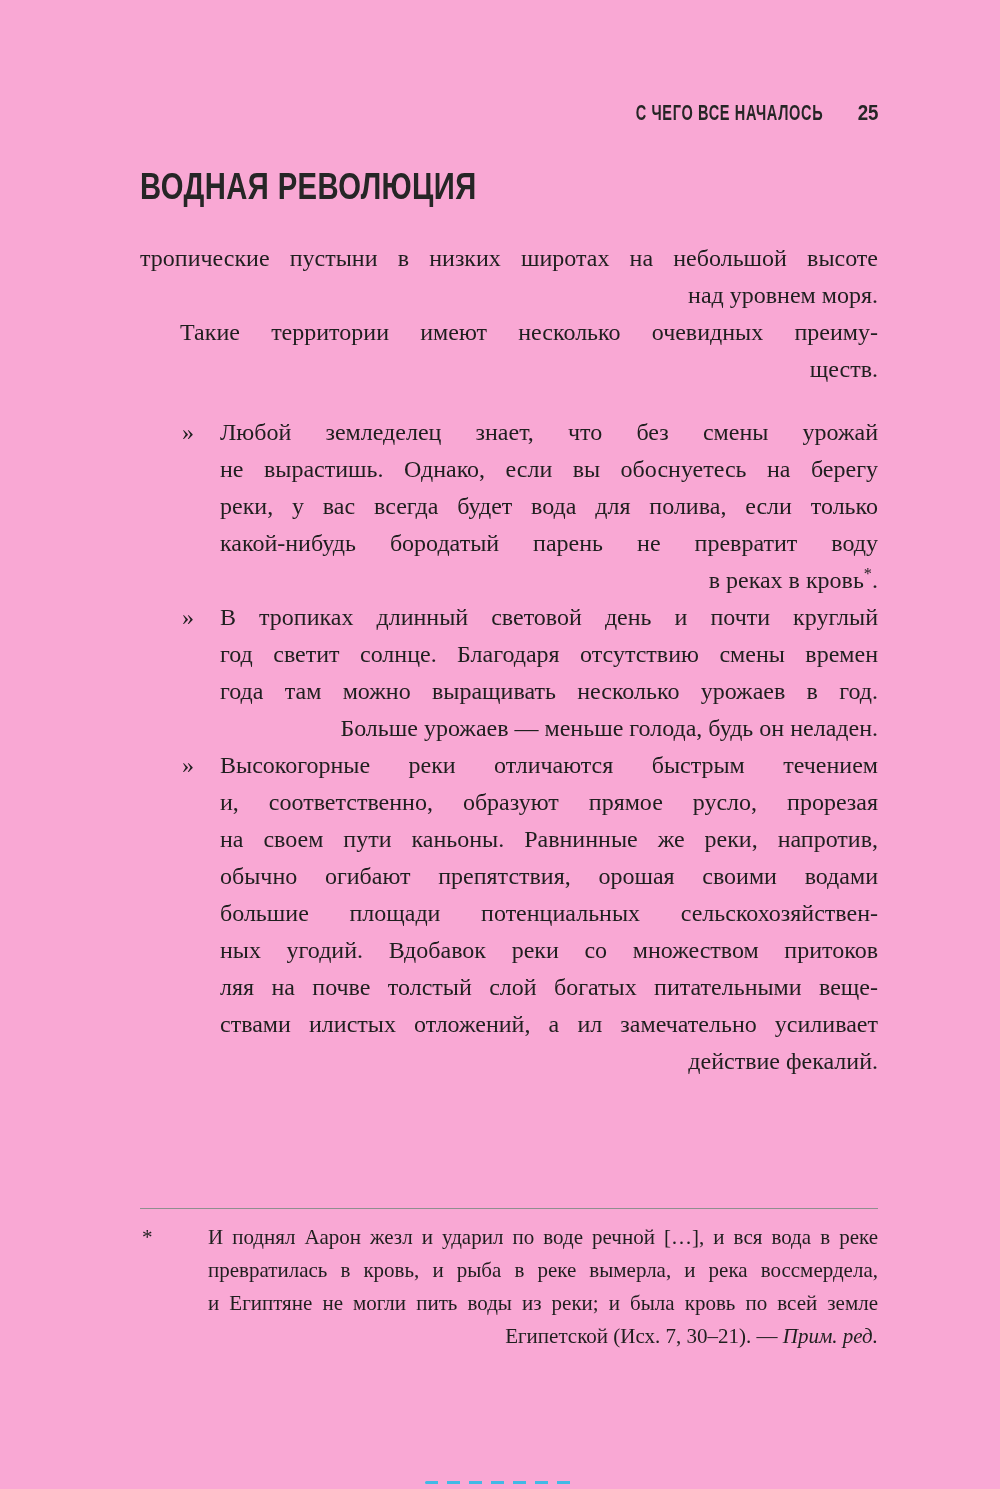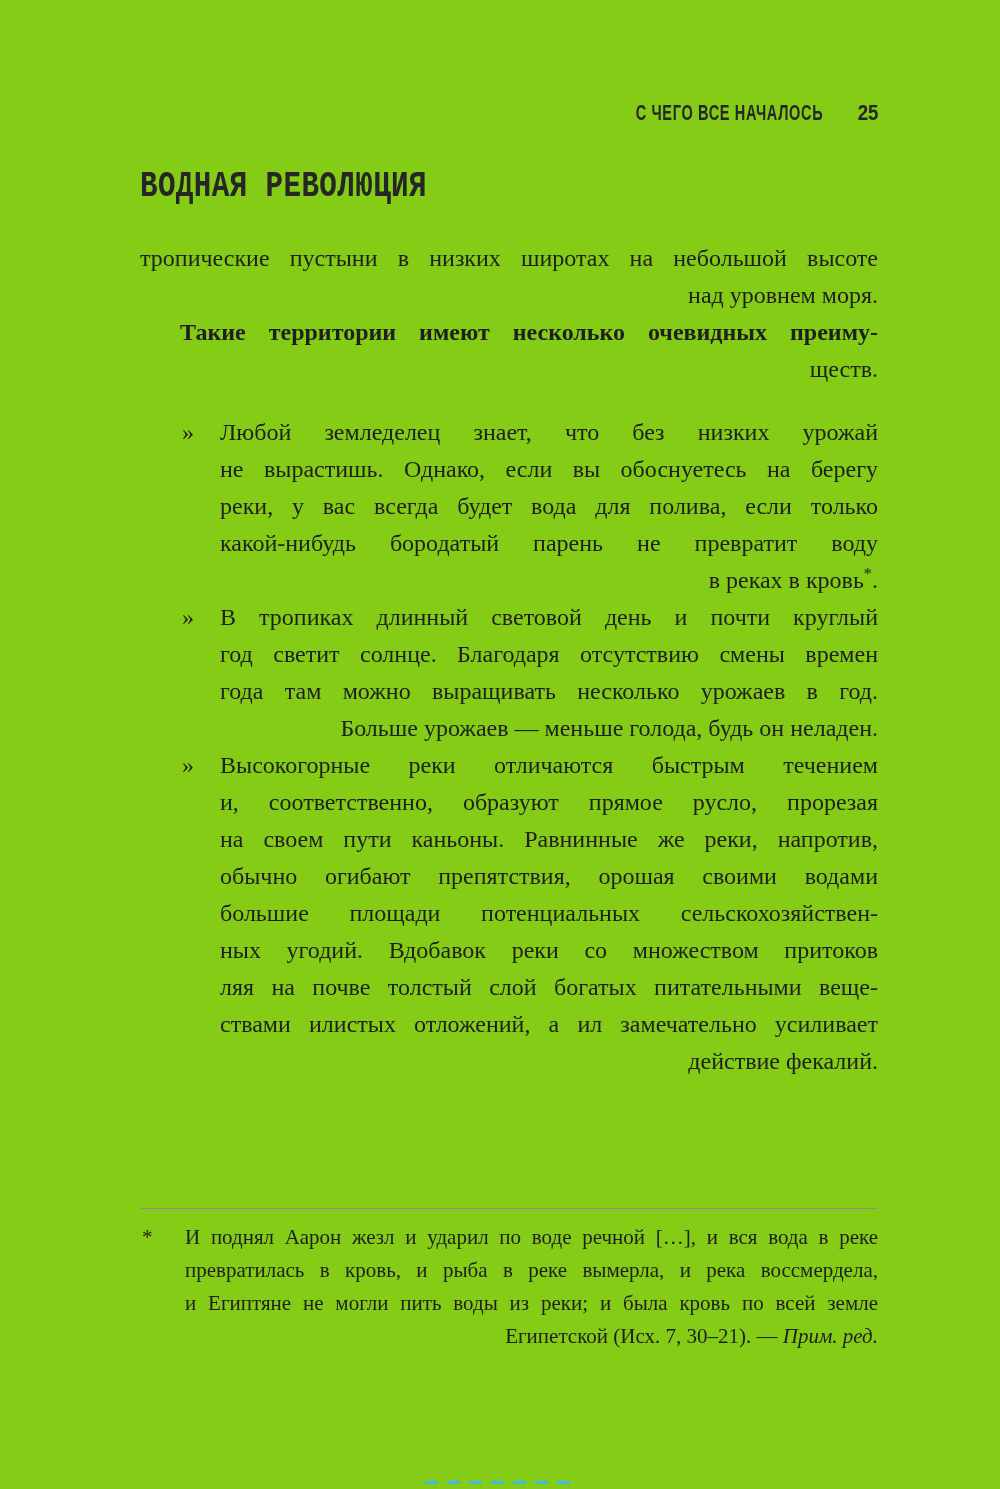--- a/index.html
+++ b/index.html
@@ -1,50 +1,50 @@
 <!DOCTYPE html>
 <html><head>
 <meta charset="utf-8">
 <style>
   html,body { margin:0; padding:0; background:#ffffff; }
   .page {
-    position:relative; width:1000px; height:1489px; background:#84cc16;
+    position:relative; width:1000px; height:1489px; background:#f9a8d4;
     font-family:"Liberation Serif", serif; color:#1f1f1f; overflow:hidden;
   }
   
   .running-head { position:absolute; top:100px; left:0; right:0; height:26px;
     font-family:"Liberation Sans", sans-serif; font-weight:bold; color:#262626; }
   .rh-title { position:absolute; right:177px; top:0; font-size:22px; letter-spacing:1px;
     display:inline-block; transform:scaleX(0.66); transform-origin:100% 50%; white-space:nowrap; }
   .rh-num { position:absolute; right:122px; top:0; font-size:22px;
     display:inline-block; transform:scaleX(0.85); transform-origin:100% 50%; }
   
   h1 { position:absolute; top:168px; left:140px; margin:0; padding:0;
-    font-family:Liberation Mono, monospace; font-weight:bold; font-size:37px;
+    font-family:Liberation Sans, sans-serif; font-weight:bold; font-size:37px;
     color:#262626; line-height:1; white-space:nowrap; }
   h1 .condensed { display:inline-block; transform:scaleX(0.79); transform-origin:0 50%; letter-spacing:0.5px; }
   
   .body-col { position:absolute; top:240px; left:140px; width:738px;
     font-size:24px; line-height:37px; }
   .tline { text-align:justify; text-align-last:justify; white-space:normal; }
   .tline.last { text-align:right; text-align-last:auto; }
-  .tline.indent { text-indent:40px;font-weight:bold; }
+  .tline.indent { text-indent:40px; }
   sup.fnref { font-size:0.68em; vertical-align:super; line-height:0; }
   
   .adv-list { margin-top:26px; }
   .adv-item { position:relative; }
   .bullet { position:absolute; left:42px; top:0; width:30px; }
   .li-lines { margin-left:80px; }
   
   .footnote-sep { position:absolute; top:1208px; left:140px; width:738px;
     border-top:1px solid #8f8f8f; height:0; }
   .footnote { position:absolute; top:1221px; left:140px; width:738px;
     font-size:21px; line-height:33px; }
   .fn-marker { position:absolute; left:2px; top:0; }
-  .fn-text { margin-left:45px; }
+  .fn-text { margin-left:68px; }
   .fn-italic { font-style:italic; }
   
   .bottom-indicator { position:absolute; top:1481px; left:50%; transform:translateX(-50%);
     width:150px; height:3px;
     background:repeating-linear-gradient(90deg,#41b9e6 0 13px, transparent 13px 22px);
     border-radius:2px; }
 </style>
 </head>
 <body>
 
@@ -67,21 +67,21 @@
         </div>
         <div>
           <div class="tline indent">Такие территории имеют несколько очевидных преиму-</div>
           <div class="tline last">ществ.</div>
         </div>
       </div>
     <div id="adv-list" class="adv-list">
         <div class="adv-item">
           <span class="bullet">»</span>
           <div class="li-lines">
-            <div class="tline">Любой земледелец знает, что без низких урожай</div>
+            <div class="tline">Любой земледелец знает, что без смены урожай</div>
             <div class="tline">не вырастишь. Однако, если вы обоснуетесь на берегу</div>
             <div class="tline">реки, у вас всегда будет вода для полива, если только</div>
             <div class="tline">какой-нибудь бородатый парень не превратит воду</div>
             <div class="tline last">в реках в кровь<sup class="fnref">*</sup>.</div>
           </div>
         </div>
         <div class="adv-item">
           <span class="bullet">»</span>
           <div class="li-lines">
             <div class="tline">В тропиках длинный световой день и почти круглый</div>

